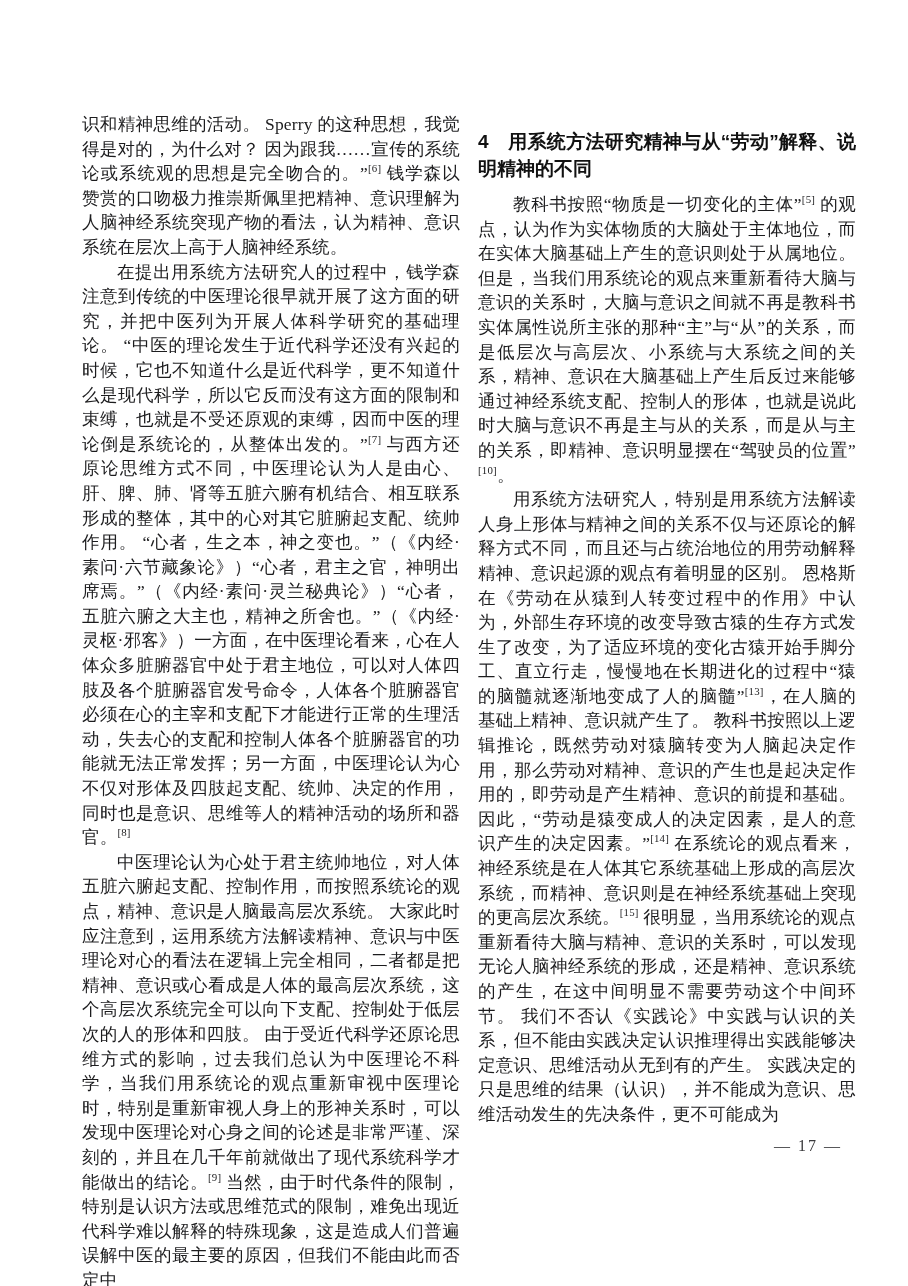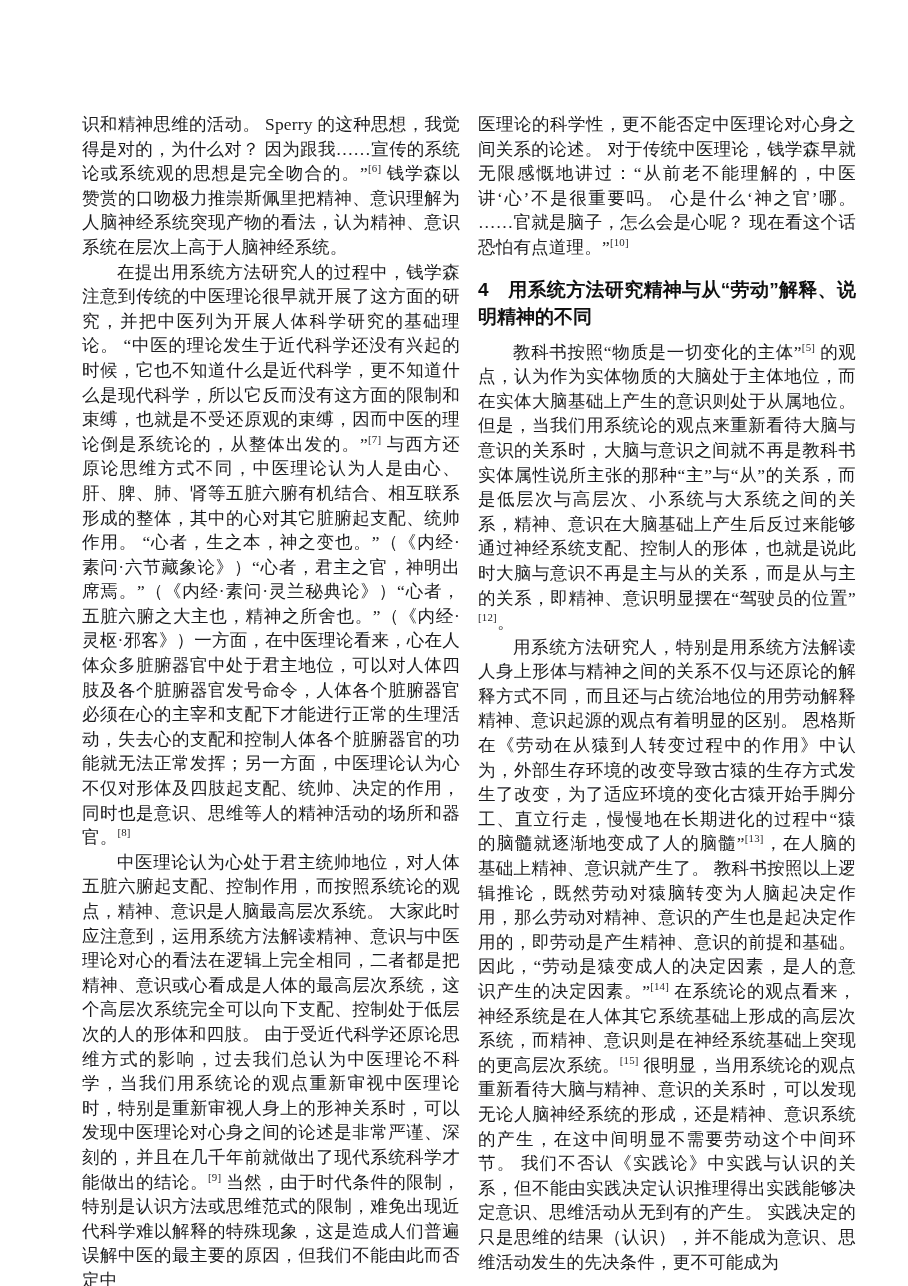--- a/index.html
+++ b/index.html
@@ -52,21 +52,20 @@
 
 <div class="page">
   <div class="columns">
     <div class="col">
         <p class="para">识和精神思维的活动。 Sperry 的这种思想，我觉得是对的，为什么对？ 因为跟我……宣传的系统论或系统观的思想是完全吻合的。”<sup class="ref">[6]</sup> 钱学森以赞赏的口吻极力推崇斯佩里把精神、意识理解为人脑神经系统突现产物的看法，认为精神、意识系统在层次上高于人脑神经系统。</p>
         <p class="para indent">在提出用系统方法研究人的过程中，钱学森注意到传统的中医理论很早就开展了这方面的研究，并把中医列为开展人体科学研究的基础理论。 “中医的理论发生于近代科学还没有兴起的时候，它也不知道什么是近代科学，更不知道什么是现代科学，所以它反而没有这方面的限制和束缚，也就是不受还原观的束缚，因而中医的理论倒是系统论的，从整体出发的。”<sup class="ref">[7]</sup> 与西方还原论思维方式不同，中医理论认为人是由心、肝、脾、肺、肾等五脏六腑有机结合、相互联系形成的整体，其中的心对其它脏腑起支配、统帅作用。 “心者，生之本，神之变也。”（《内经·素问·六节藏象论》）“心者，君主之官，神明出席焉。”（《内经·素问·灵兰秘典论》）“心者，五脏六腑之大主也，精神之所舍也。”（《内经·灵枢·邪客》）一方面，在中医理论看来，心在人体众多脏腑器官中处于君主地位，可以对人体四肢及各个脏腑器官发号命令，人体各个脏腑器官必须在心的主宰和支配下才能进行正常的生理活动，失去心的支配和控制人体各个脏腑器官的功能就无法正常发挥；另一方面，中医理论认为心不仅对形体及四肢起支配、统帅、决定的作用，同时也是意识、思维等人的精神活动的场所和器官。<sup class="ref">[8]</sup></p>
         <p class="para indent">中医理论认为心处于君主统帅地位，对人体五脏六腑起支配、控制作用，而按照系统论的观点，精神、意识是人脑最高层次系统。 大家此时应注意到，运用系统方法解读精神、意识与中医理论对心的看法在逻辑上完全相同，二者都是把精神、意识或心看成是人体的最高层次系统，这个高层次系统完全可以向下支配、控制处于低层次的人的形体和四肢。 由于受近代科学还原论思维方式的影响，过去我们总认为中医理论不科学，当我们用系统论的观点重新审视中医理论时，特别是重新审视人身上的形神关系时，可以发现中医理论对心身之间的论述是非常严谨、深刻的，并且在几千年前就做出了现代系统科学才能做出的结论。<sup class="ref">[9]</sup> 当然，由于时代条件的限制，特别是认识方法或思维范式的限制，难免出现近代科学难以解释的特殊现象，这是造成人们普遍误解中医的最主要的原因，但我们不能由此而否定中</p>
       </div>
     <div class="col">
       <div>
-          <p class="para">医理论的科学性，更不能否定中医理论对心身之间关系的论述。 对于传统中医理论，钱学森早就无限感慨地讲过：“从前老不能理解的，中医讲‘心’不是很重要吗。 心是什么‘神之官’哪。 ……官就是脑子，怎么会是心呢？ 现在看这个话恐怕有点道理。”<sup class="ref">[10]</sup></p>
           <h2 class="heading">4　用系统方法研究精神与从“劳动”解释、说明精神的不同</h2>
-          <p class="para indent">教科书按照“物质是一切变化的主体”<sup class="ref">[5]</sup> 的观点，认为作为实体物质的大脑处于主体地位，而在实体大脑基础上产生的意识则处于从属地位。 但是，当我们用系统论的观点来重新看待大脑与意识的关系时，大脑与意识之间就不再是教科书实体属性说所主张的那种“主”与“从”的关系，而是低层次与高层次、小系统与大系统之间的关系，精神、意识在大脑基础上产生后反过来能够通过神经系统支配、控制人的形体，也就是说此时大脑与意识不再是主与从的关系，而是从与主的关系，即精神、意识明显摆在“驾驶员的位置”<sup class="ref">[12]</sup>。</p>
+          <p class="para indent">教科书按照“物质是一切变化的主体”<sup class="ref">[5]</sup> 的观点，认为作为实体物质的大脑处于主体地位，而在实体大脑基础上产生的意识则处于从属地位。 但是，当我们用系统论的观点来重新看待大脑与意识的关系时，大脑与意识之间就不再是教科书实体属性说所主张的那种“主”与“从”的关系，而是低层次与高层次、小系统与大系统之间的关系，精神、意识在大脑基础上产生后反过来能够通过神经系统支配、控制人的形体，也就是说此时大脑与意识不再是主与从的关系，而是从与主的关系，即精神、意识明显摆在“驾驶员的位置”<sup class="ref">[10]</sup>。</p>
           <p class="para indent">用系统方法研究人，特别是用系统方法解读人身上形体与精神之间的关系不仅与还原论的解释方式不同，而且还与占统治地位的用劳动解释精神、意识起源的观点有着明显的区别。 恩格斯在《劳动在从猿到人转变过程中的作用》中认为，外部生存环境的改变导致古猿的生存方式发生了改变，为了适应环境的变化古猿开始手脚分工、直立行走，慢慢地在长期进化的过程中“猿的脑髓就逐渐地变成了人的脑髓”<sup class="ref">[13]</sup>，在人脑的基础上精神、意识就产生了。 教科书按照以上逻辑推论，既然劳动对猿脑转变为人脑起决定作用，那么劳动对精神、意识的产生也是起决定作用的，即劳动是产生精神、意识的前提和基础。 因此，“劳动是猿变成人的决定因素，是人的意识产生的决定因素。”<sup class="ref">[14]</sup> 在系统论的观点看来，神经系统是在人体其它系统基础上形成的高层次系统，而精神、意识则是在神经系统基础上突现的更高层次系统。<sup class="ref">[15]</sup> 很明显，当用系统论的观点重新看待大脑与精神、意识的关系时，可以发现无论人脑神经系统的形成，还是精神、意识系统的产生，在这中间明显不需要劳动这个中间环节。 我们不否认《实践论》中实践与认识的关系，但不能由实践决定认识推理得出实践能够决定意识、思维活动从无到有的产生。 实践决定的只是思维的结果（认识），并不能成为意识、思维活动发生的先决条件，更不可能成为</p>
         </div>
       <div class="page-number">— 17 —</div>
     </div>
   </div>
 </div>
 
 </body></html>

